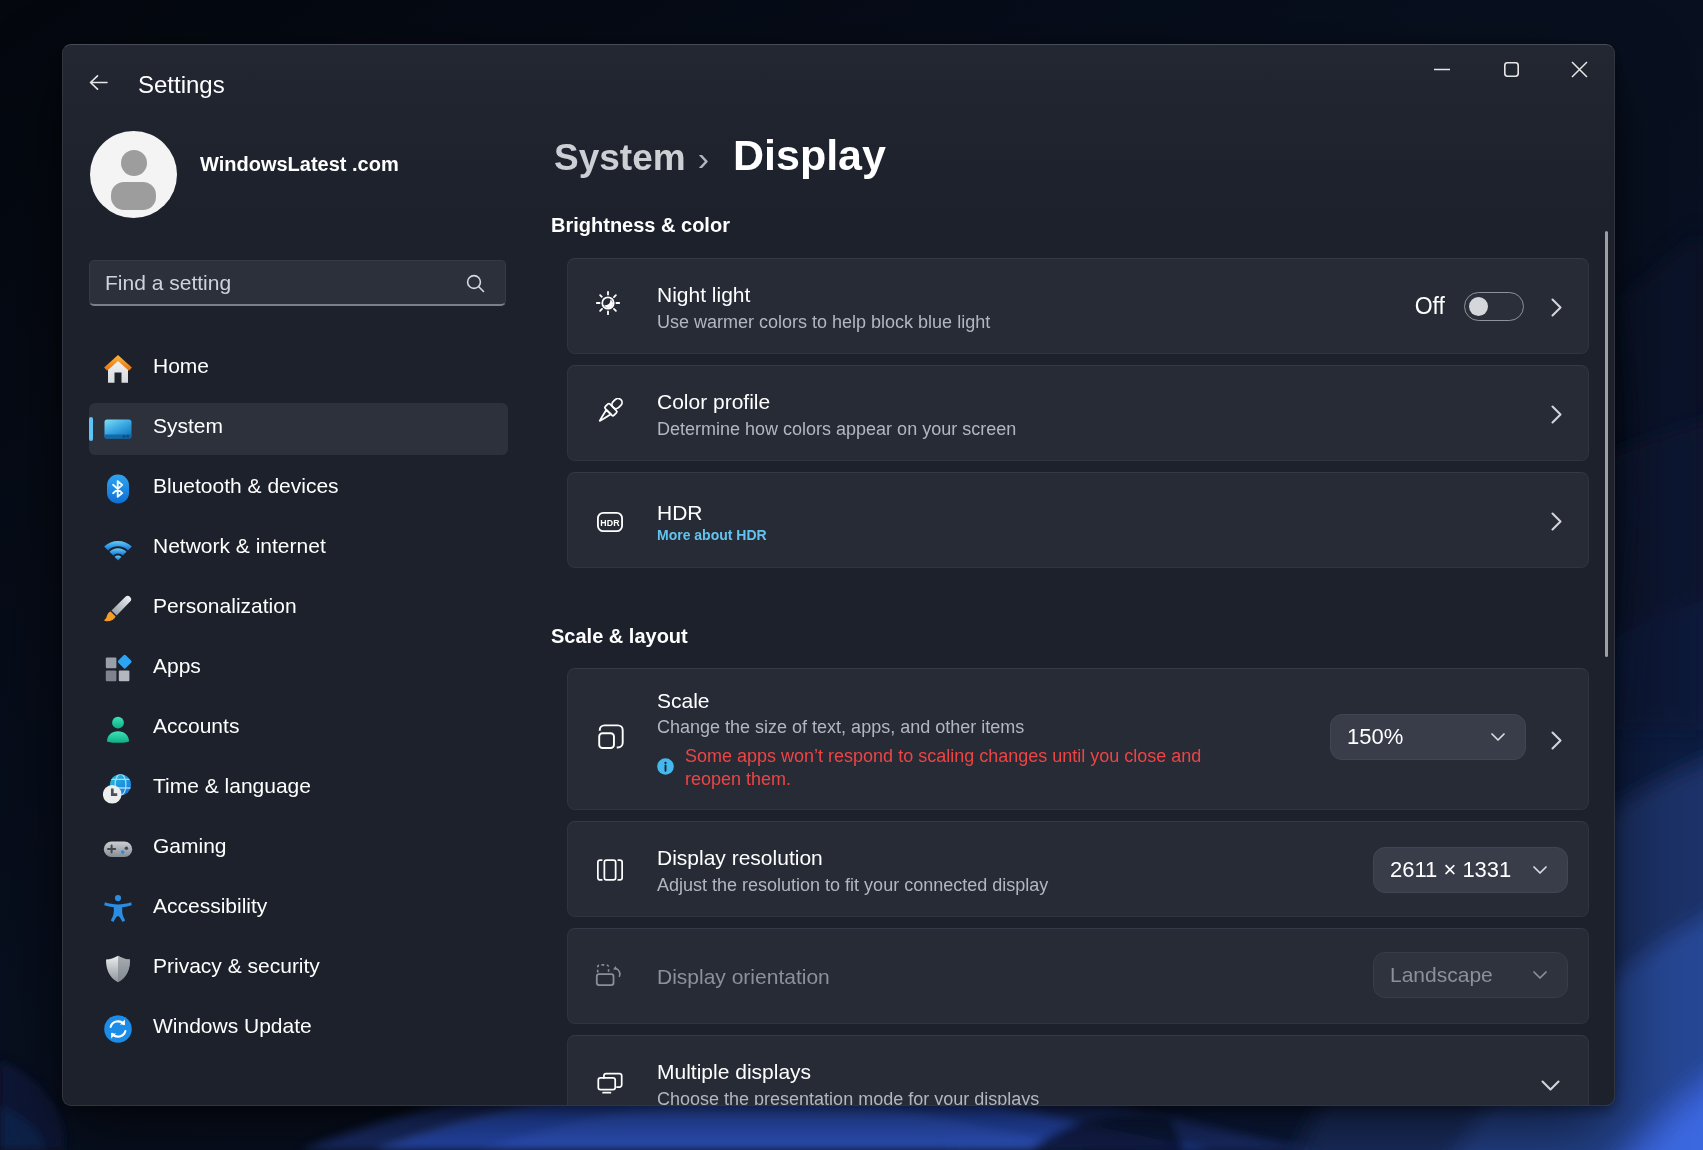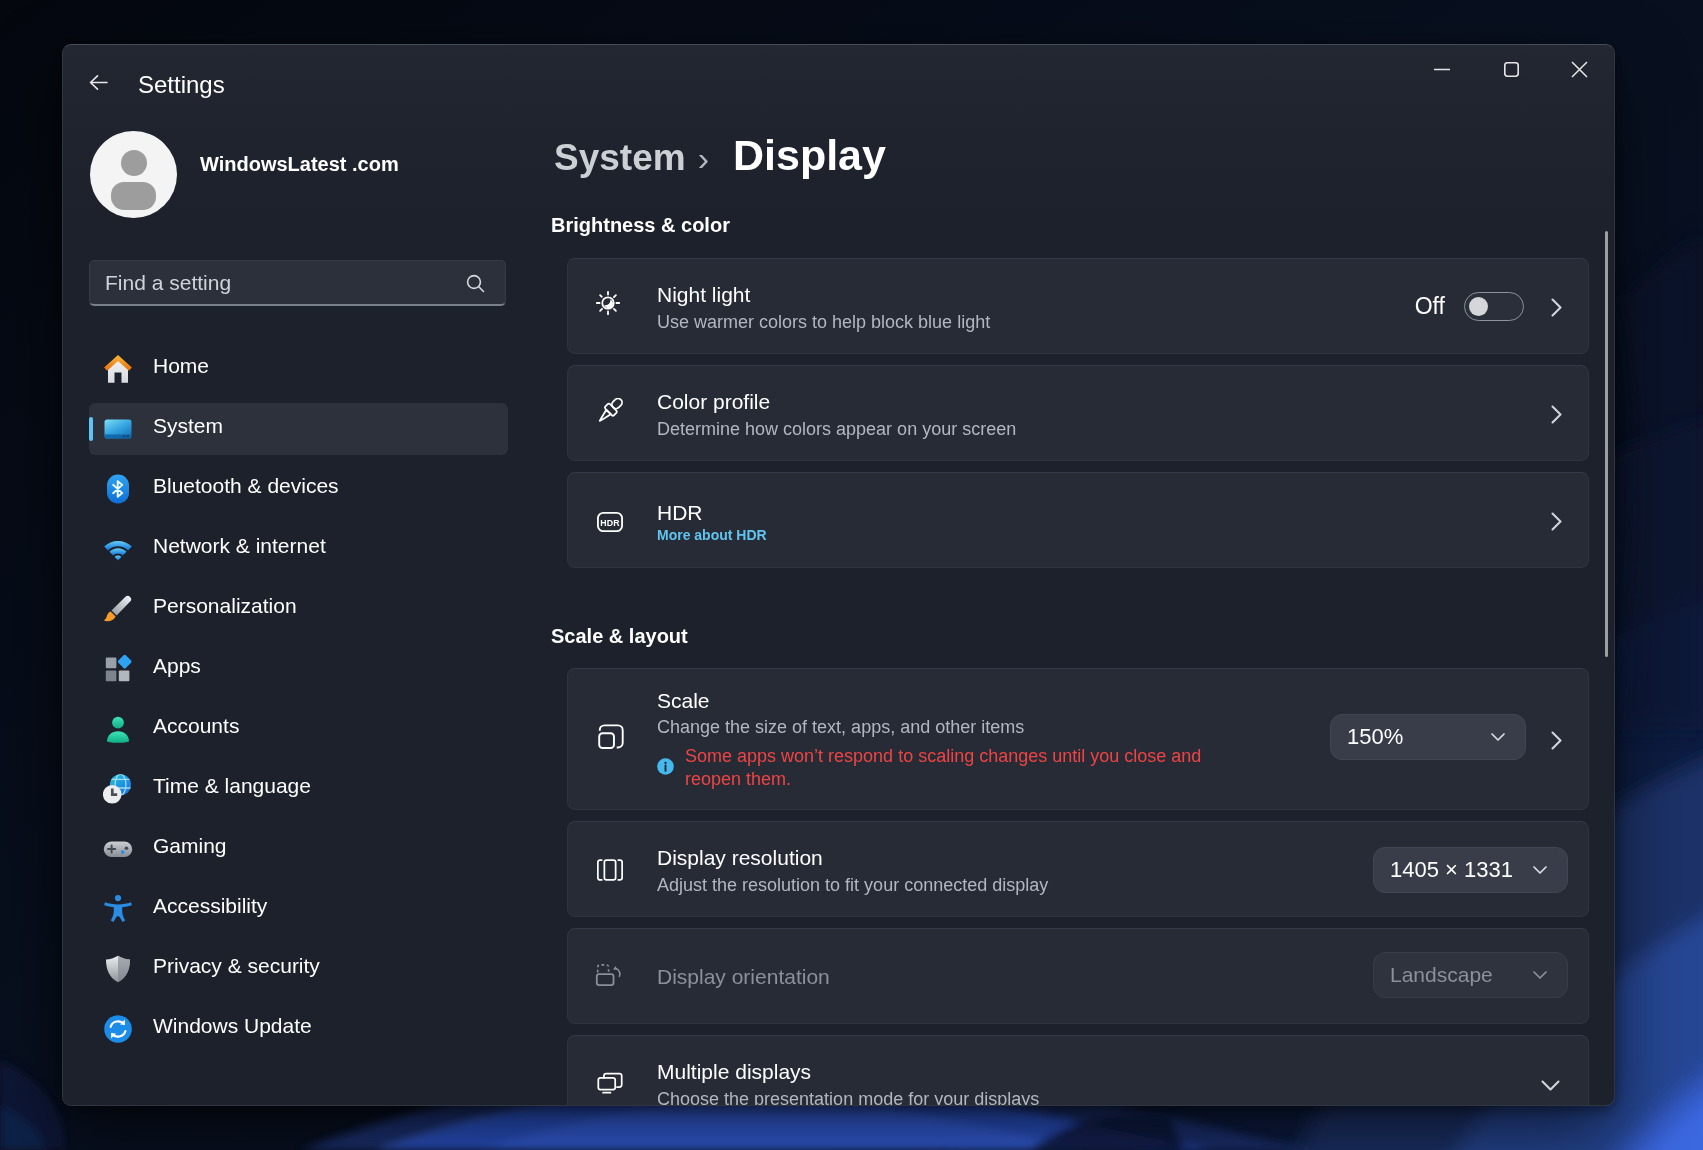--- a/index.html
+++ b/index.html
@@ -365,21 +365,21 @@
   </div>
 
   <div class="abs card" style="top:776px;height:96px">
     <svg class="cicon" style="left:29px;top:35px" width="30" height="26" viewBox="0 0 30 26">
       <path d="M5.5 1.5 H3.5 A2.5 2.5 0 0 0 1 4 V22 A2.5 2.5 0 0 0 3.5 24.5 H5.5 M24.5 1.5 h2 A2.5 2.5 0 0 1 29 4 V22 A2.5 2.5 0 0 1 26.5 24.5 h-2" stroke="#fff" stroke-width="2" fill="none" stroke-linecap="round"></path>
       <rect x="8.5" y="1.5" width="13" height="23" rx="2.5" stroke="#fff" stroke-width="2" fill="none"></rect>
     </svg>
     <div class="ctitle" style="top:24px">Display resolution</div>
     <div class="csub" style="top:53px">Adjust the resolution to fit your connected display</div>
     <div class="dropdown" style="left:805px;top:25px;width:195px;height:46px">
-      <span class="dtext" style="font-size:22px">1405 × 1331</span>
+      <span class="dtext" style="font-size:22px">2611 × 1331</span>
       <svg width="14" height="9" viewBox="0 0 14 9">
           <path d="M1 1.5 L7 7.5 L13 1.5" stroke="#d9dce0" stroke-width="1.7" fill="none" stroke-linecap="round" stroke-linejoin="round"></path>
         </svg>
     </div>
   </div>
 
   <div class="abs card" style="top:883px;height:96px">
     <svg class="cicon" style="left:27px;top:33px" width="32" height="28" viewBox="0 0 32 28">
       <g stroke="#8a9099" fill="none">
         <path d="M3.3 11 V4.6 Q3.3 1.6 6.3 1.6 H13.7 Q16.7 1.6 16.7 4.6 V10" stroke-width="2" stroke-dasharray="3.4 3"></path>

